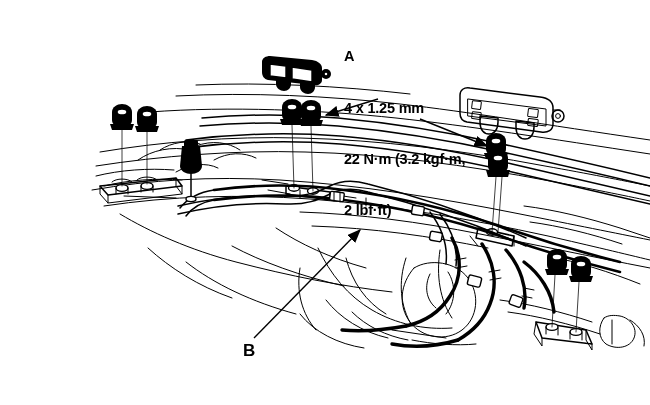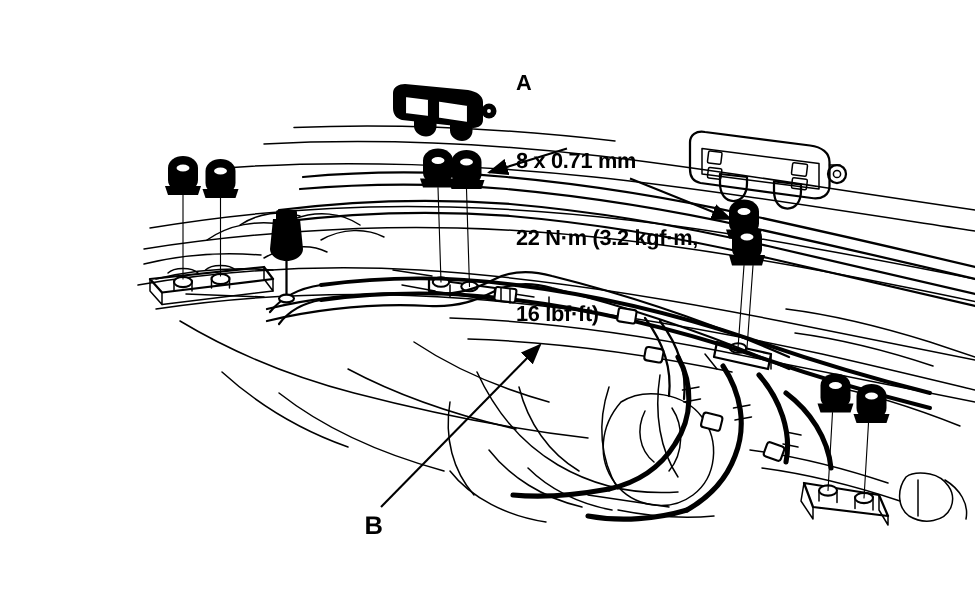--- a/index.html
+++ b/index.html
@@ -339,20 +339,20 @@
     </g>
 
     <g>
       <line class="leader" x1="254" y1="338" x2="360" y2="230" marker-end="url(#arrowhead)"></line>
     </g>
 
   </svg>
 
   <div class="callout-text" id="spec-block">
     <span class="spec-line">A</span>
-    <span class="spec-line">8 x 0.71 mm</span>
+    <span class="spec-line">4 x 1.25 mm</span>
     <span class="spec-line">22 N·m (3.2 kgf·m,</span>
-    <span class="spec-line">16 lbf·ft)</span>
+    <span class="spec-line">2 lbf·ft)</span>
   </div>
 
   <div class="callout-text" id="label-b">B</div>
 
 </div>
 
 </body></html>

